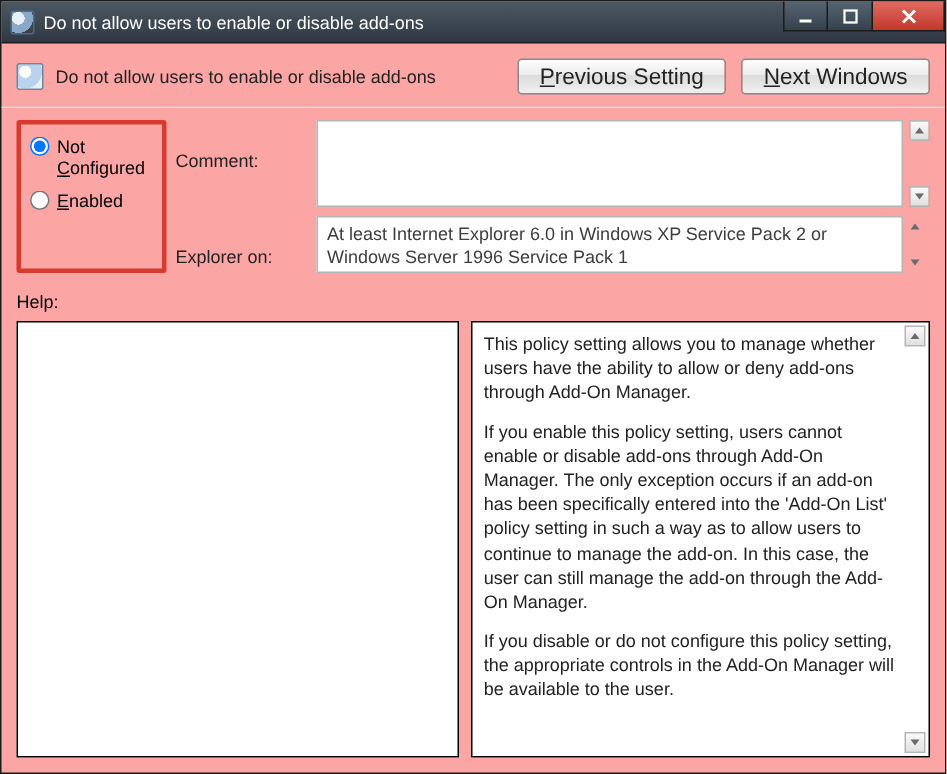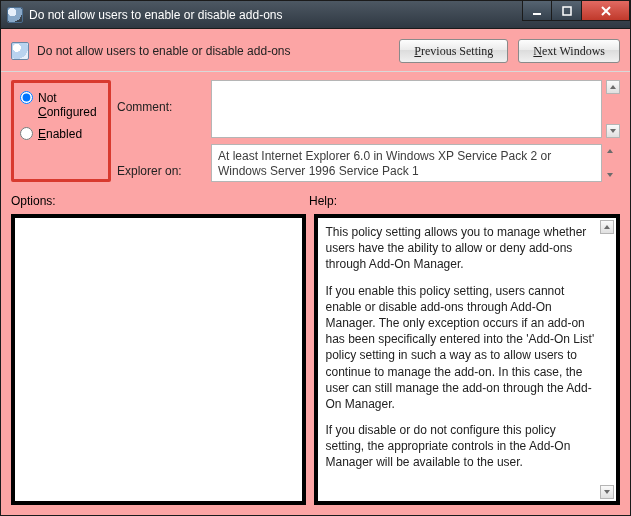--- a/index.html
+++ b/index.html
@@ -17,21 +17,21 @@
   .tc-btn + .tc-btn { border-left: none; }
   .tc-btn svg { display: block; }
   .tc-close { background: linear-gradient(to bottom, #e26a62, #c0392b); width: 48px; }
 
   
   .header { display: flex; align-items: center; padding: 10px 10px 6px 10px; }
   .header .bigicon { width: 18px; height: 18px; margin-right: 8px; border: 1px solid #6a87a6; border-radius: 2px;
     background: radial-gradient(circle at 30% 30%, #fff 0 25%, #b9d3ef 26% 70%, transparent 71%), #e8f0fb; }
   .header .heading { flex: 1; font-size: 12px; color: #222; }
   .header .btns { display: flex; gap: 10px; margin-left: auto; }
-  button.win { height: 24px; padding: 0 14px; font-size: 12px; font-family: Liberation Serif, serif;
+  button.win { height: 24px; padding: 0 14px; font-size: 15px; font-family: Liberation Sans, sans-serif;
     background: linear-gradient(to bottom, #fdfdfd, #ebebeb 45%, #dcdcdc 46%, #f0f0f0);
     border: 1px solid #8a8a8a; border-radius: 3px; cursor: pointer; color: #222; }
   button.win .ul { text-decoration: underline; }
 
   .divider { height: 1px; background: #d8d8d8; margin: 2px 0 0 0; }
 
   
   .midrow { display: flex; padding: 8px 10px 4px 10px; gap: 6px; }
   .radiocol { width: 100px; border: 3px solid #d83a2f; border-radius: 2px; padding: 6px 6px 6px 6px; }
   .radiocol label { display: flex; align-items: flex-start; gap: 5px; padding: 2px 0 6px 0; cursor: pointer; }
@@ -43,21 +43,21 @@
   .scrollstub .arrow { width: 14px; height: 14px; border: 1px solid #b5b5b5; background: linear-gradient(to bottom,#fafafa,#e0e0e0); display:flex;align-items:center;justify-content:center; }
   .scrollstub .arrow svg { display:block;}
   .supported { grid-column: 2 / 3; border: 1px solid #b5b5b5; background: #fff; padding: 4px 6px; color: #3d3d3d; line-height: 1.25; height: 38px; overflow: hidden; }
   .supportedscroll { grid-column: 3 / 4; display: flex; flex-direction: column; justify-content: space-between; height: 38px; }
 
   
   .lower { flex: 1; display: flex; flex-direction: column; padding: 8px 10px 10px 10px; }
   .lowerlabels { display: flex; gap: 0; margin-bottom: 6px; padding-left: 0; }
   .lowerlabels .opt { width: 298px; }
   .panes { flex: 1; display: flex; gap: 8px; min-height: 0; }
-  .pane { flex: 1; border: 4px solid #000000; background: #fff; padding: 6px 8px; overflow: hidden; color: #222; line-height: 1.35; position: relative; }
+  .pane { flex: 1; border: 1px solid #000000; background: #fff; padding: 6px 8px; overflow: hidden; color: #222; line-height: 1.35; position: relative; }
   .pane.help { padding-right: 20px; }
   .helpscroll { position: absolute; right: 2px; top: 2px; bottom: 2px; width: 14px; display:flex; flex-direction:column; justify-content:space-between; }
   .helpscroll .arrow { width:14px;height:14px;border:1px solid #b5b5b5;background:linear-gradient(to bottom,#fafafa,#e0e0e0);display:flex;align-items:center;justify-content:center;}
   .p + .p { margin-top: 10px; }
 </style>
 </head>
 <body>
 
 <div class="window">
 
@@ -135,21 +135,20 @@
             </svg></div>
         <div class="arrow"><svg width="8" height="8" viewBox="0 0 8 8">
               <path d="M4 6 L1 2 L7 2 Z" fill="#6b6b6b"></path>
             </svg></div>
       </div>
     </div>
   </div>
 
   <div class="lower">
     <div class="lowerlabels">
-      <span class="opt">Options:</span>
       <span>Help:</span>
     </div>
     <div class="panes">
       <div class="pane">
         <span></span>
       </div>
       <div class="pane help">
         <div class="p">This policy setting allows you to manage whether users have the ability to allow or deny add-ons through Add-On Manager.</div>
         <div class="p">If you enable this policy setting, users cannot enable or disable add-ons through Add-On Manager. The only exception occurs if an add-on has been specifically entered into the 'Add-On List' policy setting in such a way as to allow users to continue to manage the add-on. In this case, the user can still manage the add-on through the Add-On Manager.</div>
         <div class="p">If you disable or do not configure this policy setting, the appropriate controls in the Add-On Manager will be available to the user.</div>

